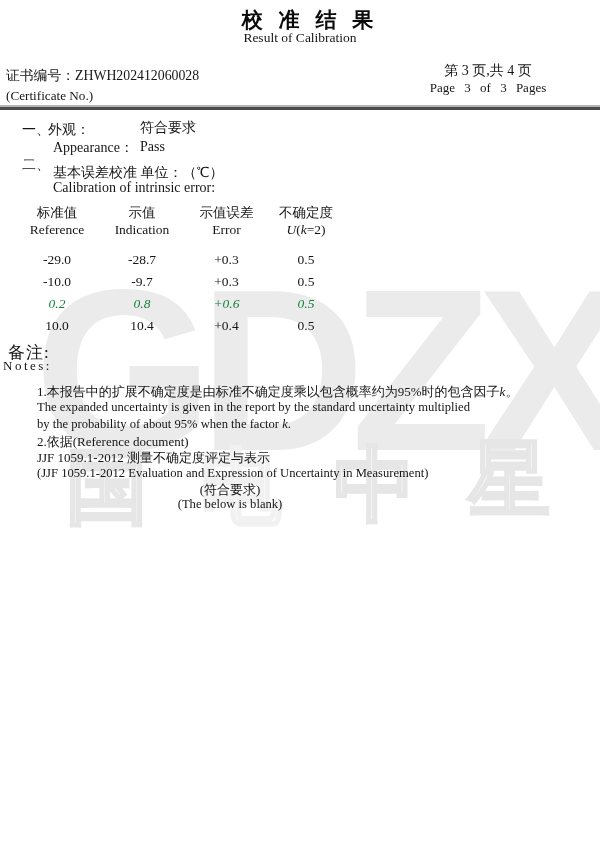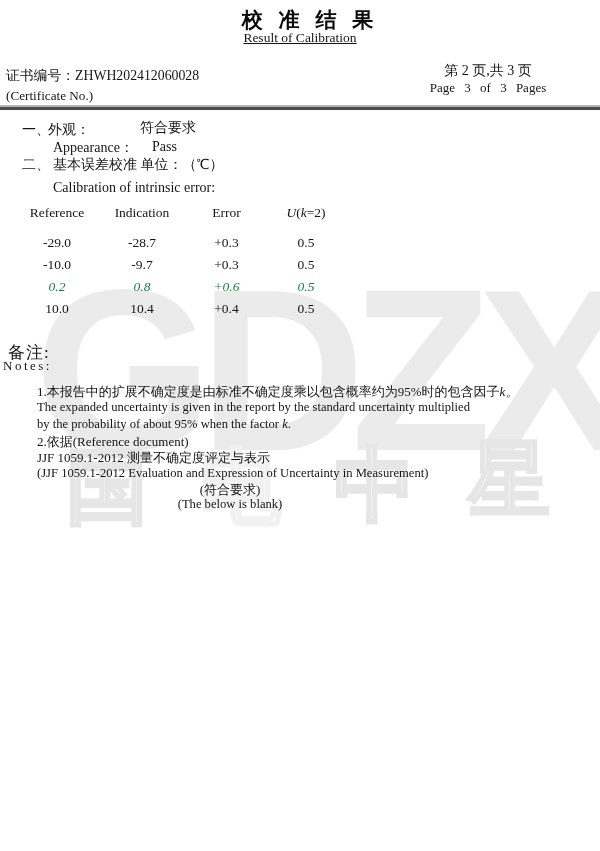--- a/index.html
+++ b/index.html
@@ -28,42 +28,42 @@
   .wm-c2 { left:200px; top:446px; -webkit-text-stroke-color:#f1f1f1; color:#fbfbfb; }
   .wm-c3 { left:334px; top:444px; }
   .wm-c4 { left:468px; top:438px; }
 
   
   .title-cn {
     left:0; right:0; top:6px; text-align:center; z-index:2;
     font-family:"Liberation Sans", sans-serif; font-weight:bold;
     font-size:21px; letter-spacing:5px; color:#0a0a0a;padding-left:20px;
   }
-  .title-en { left:0; right:0; top:30px; text-align:center; z-index:2; font-size:13.5px;text-decoration:underline; }
+  .title-en { left:0; right:0; top:30px; text-align:center; z-index:2; font-size:13.5px; }
 
   .cert-cn { left:6px; top:67px;  font-size:13.8px; z-index:2; }
   .cert-en { left:6px; top:88px;  font-size:13.2px; z-index:2; }
 
   .page-cn { left:380px; width:216px; top:62px; text-align:center; font-size:14px; z-index:2; }
   .page-en { left:380px; width:216px; top:80px; text-align:center; font-size:13px; word-spacing:6px; z-index:2; }
 
   .rule {
     position:absolute; left:0; top:107px; width:600px; height:2.5px;
     background:#4c4c4c; box-shadow:0 -2px 0 #b5b5b5; z-index:2;
   }
 
   
   .s-line { font-size:14px; z-index:2; }
   .s1-num      { left:22px;  top:121px; }
   .s1-label    { left:48px;  top:121px; }
   .s1-value    { left:140px; top:119px; }
   .s1-en-label { left:53px;  top:139px; }
-  .s1-en-value { left:152px; top:139px; }
+  .s1-en-value { left:140px; top:139px; }
   .s2-num      { left:22px;  top:156px; }
-  .s2-label    { left:53px;  top:156px; }
+  .s2-label    { left:53px;  top:164px; }
   .s2-en       { left:53px;  top:180px; }
 
   
   .cal-table { position:absolute; left:15px; top:204px; width:335px; z-index:2; font-size:13.5px; }
   .trow { display:flex; line-height:17px; }
   .trow .c1 { width:84px; text-align:center; }
   .trow .c2 { width:86px; text-align:center; }
   .trow .c3 { width:83px; text-align:center; }
   .trow .c4 { width:76px; text-align:center; }
   .data-rows { margin-top:11px; }
@@ -93,36 +93,42 @@
   <span class="wm-char wm-c2">电</span>
   <span class="wm-char wm-c3">中</span>
   <span class="wm-char wm-c4">星</span>
 
   <div class="abs title-cn">校 准 结 果</div>
   <div class="abs title-en">Result of Calibration</div>
 
   <div class="abs cert-cn">证书编号：ZHWH202412060028</div>
   <div class="abs cert-en">(Certificate No.)</div>
 
-  <div class="abs page-cn">第 2 页,共 3 页</div>
+  <div class="abs page-cn">第 3 页,共 4 页</div>
   <div class="abs page-en">Page 3 of 3 Pages</div>
 
   <div class="rule"></div>
 
   <span class="abs s-line s1-num">一、</span>
   <span class="abs s-line s1-label">外观：</span>
   <span class="abs s-line s1-value">符合要求</span>
   <span class="abs s-line s1-en-label">Appearance：</span>
   <span class="abs s-line s1-en-value">Pass</span>
 
   <span class="abs s-line s2-num">二、</span>
   <span class="abs s-line s2-label">基本误差校准 单位：（℃）</span>
   <span class="abs s-line s2-en">Calibration of intrinsic error:</span>
 
   <div class="cal-table">
+    <div class="trow">
+      <span class="c1">标准值</span>
+      <span class="c2">示值</span>
+      <span class="c3">示值误差</span>
+      <span class="c4">不确定度</span>
+    </div>
     <div class="trow">
       <span class="c1">Reference</span>
       <span class="c2">Indication</span>
       <span class="c3">Error</span>
       <span class="c4"><i class="it">U</i><span>(</span><i class="it">k</i><span>=2)</span></span>
     </div>
     <div class="data-rows">
       <div class="trow">
         <span class="c1">-29.0</span>
         <span class="c2">-28.7</span>

